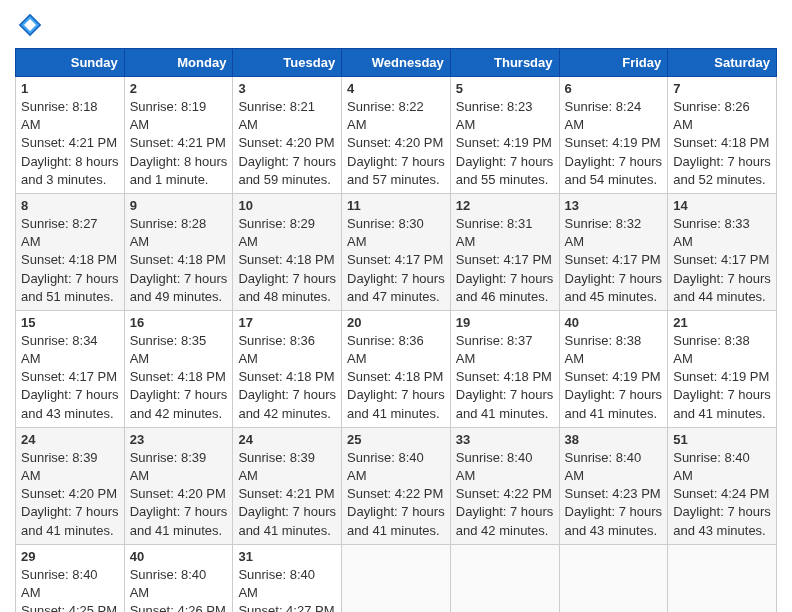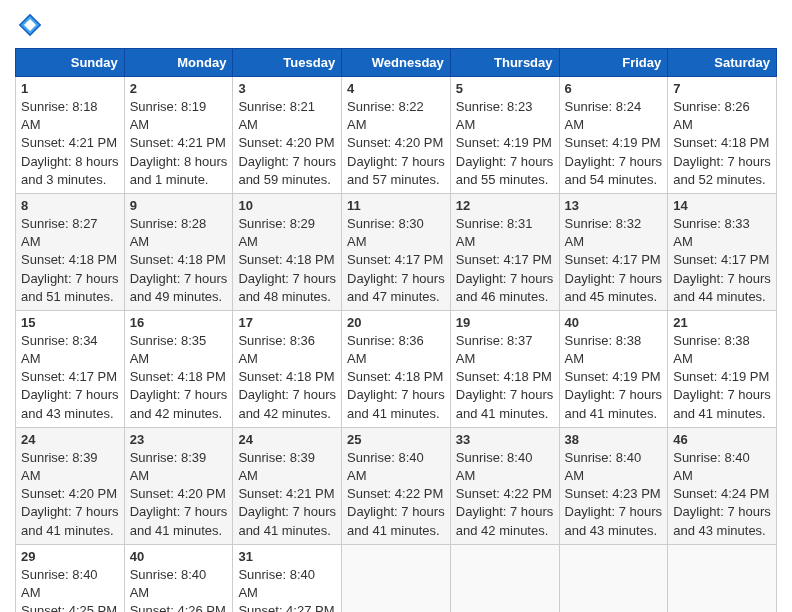--- a/index.html
+++ b/index.html
@@ -244,21 +244,21 @@
           </td>
           <td>
             <span class="day-num">33</span>
             <div class="cell-info">Sunrise: 8:40 AM<br>Sunset: 4:22 PM<br>Daylight: 7 hours and 42 minutes.</div>
           </td>
           <td>
             <span class="day-num">38</span>
             <div class="cell-info">Sunrise: 8:40 AM<br>Sunset: 4:23 PM<br>Daylight: 7 hours and 43 minutes.</div>
           </td>
           <td>
-            <span class="day-num">46</span>
+            <span class="day-num">51</span>
             <div class="cell-info">Sunrise: 8:40 AM<br>Sunset: 4:24 PM<br>Daylight: 7 hours and 43 minutes.</div>
           </td>
         </tr>
         <tr>
           <td>
             <span class="day-num">29</span>
             <div class="cell-info">Sunrise: 8:40 AM<br>Sunset: 4:25 PM<br>Daylight: 7 hours and 44 minutes.</div>
           </td>
           <td>
             <span class="day-num">40</span>

